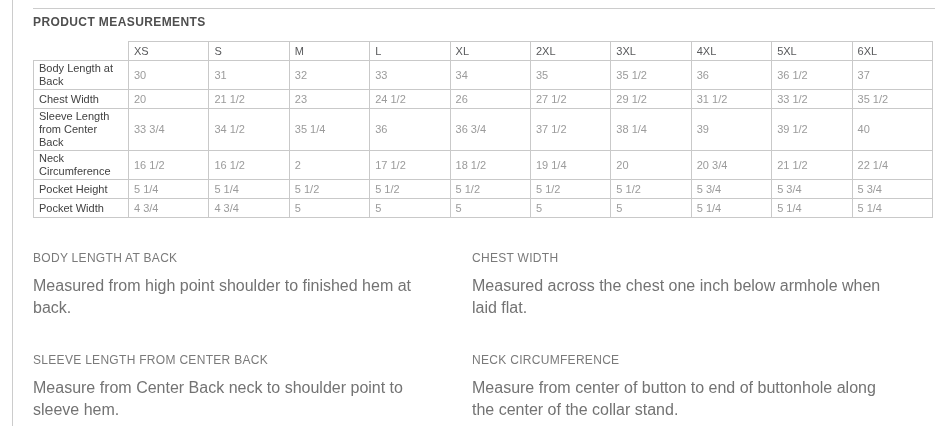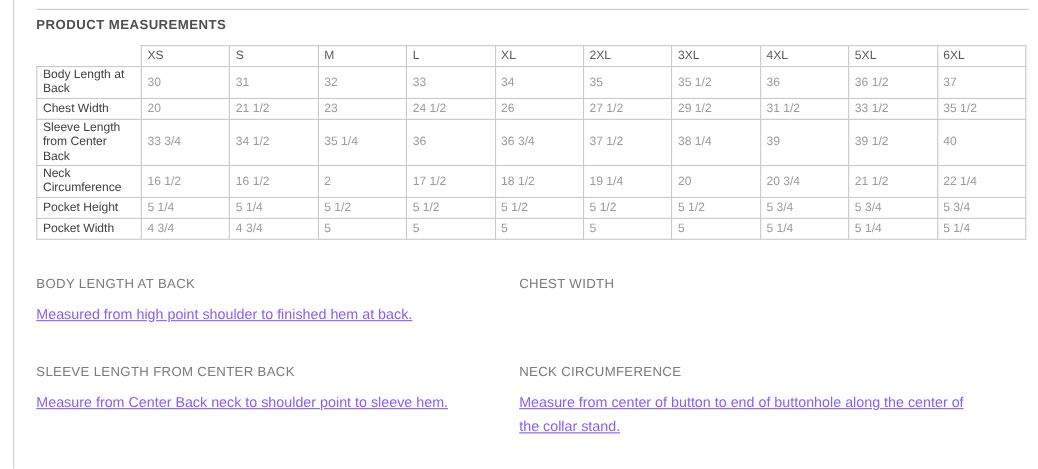--- a/index.html
+++ b/index.html
@@ -36,22 +36,22 @@
 
   .definitions {
     display:grid; grid-template-columns:439px auto;
     margin-top:33px; row-gap:34px;
   }
   .def-heading {
     font-size:12px; font-weight:normal; color:#7a7a7a;
     letter-spacing:0.3px; margin:0 0 10px 0; line-height:14px;
   }
   .def-desc {
-    font-size:13px; color:#8b5cf6; margin:0;
-    max-width:420px; line-height:22px;text-decoration:underline;
+    font-size:16px; color:#737373; margin:0;
+    max-width:420px; line-height:22px;
   }
 </style>
 </head>
 <body>
 
 <div class="left-rule"></div>
 
 <div class="content">
   <div class="top-rule"></div>
   <h1 class="page-title">PRODUCT MEASUREMENTS</h1>
@@ -158,20 +158,21 @@
       </tbody>
   </table>
 
   <div class="definitions">
     <div class="def-block">
       <h2 class="def-heading">BODY LENGTH AT BACK</h2>
       <p class="def-desc">Measured from high point shoulder to finished hem at back.</p>
     </div>
     <div class="def-block">
       <h2 class="def-heading">CHEST WIDTH</h2>
+      <p class="def-desc">Measured across the chest one inch below armhole when laid flat.</p>
     </div>
     <div class="def-block">
       <h2 class="def-heading">SLEEVE LENGTH FROM CENTER BACK</h2>
       <p class="def-desc">Measure from Center Back neck to shoulder point to sleeve hem.</p>
     </div>
     <div class="def-block">
       <h2 class="def-heading">NECK CIRCUMFERENCE</h2>
       <p class="def-desc">Measure from center of button to end of buttonhole along the center of the collar stand.</p>
     </div>
 

